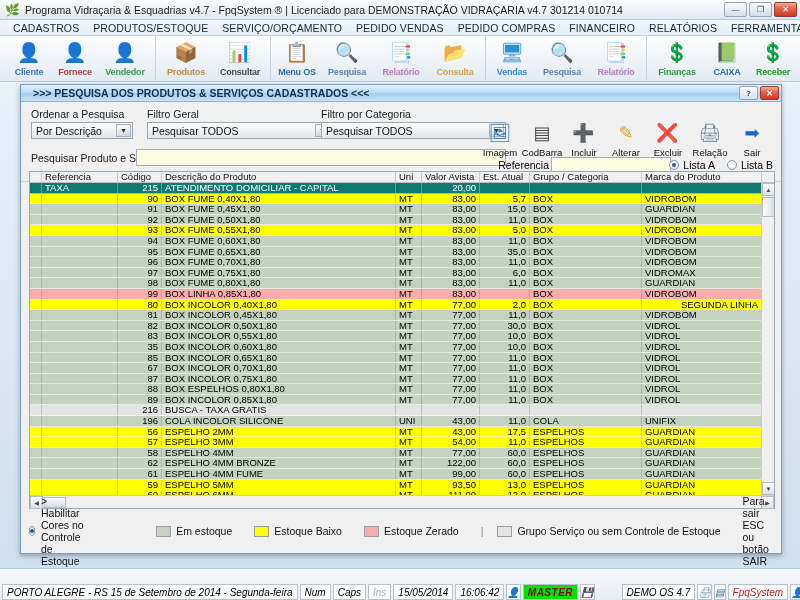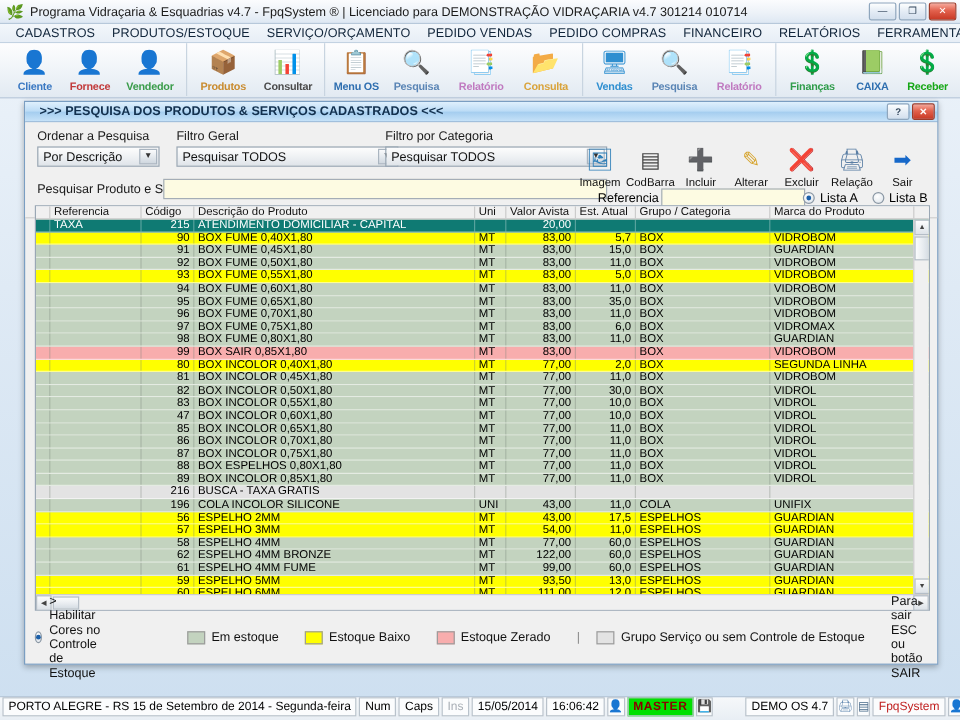--- a/index.html
+++ b/index.html
@@ -286,26 +286,27 @@
   .swatch {
     width: 15px; height: 11px; border: 1px solid #9c9c9c;
     display: inline-block; margin-right: 5px;
   }
   .leg-item { display: flex; align-items: center; margin-right: 22px; white-space: nowrap; }
   .leg-sep { margin-right: 14px; color: #888; }
 
   
   .statusbar {
     position: absolute; left: 0; bottom: 0;
-    width: 800px; height: 20px;
+    width: 800px; height: 32px;
     background: linear-gradient(180deg,#f6f8fa 0%,#e8eef4 100%);
     border-top: 1px solid #b9c9da;
-    display: flex; align-items: flex-start;
+    display: flex; align-items: flex-end;
     padding: 0 2px;
     font-size: 10px;
+    font-style: italic;
   }
   .sb-cell {
     height: 16px; border: 1px solid #b9c2cb;
     background: #fbfcfd;
     display: flex; align-items: center; justify-content: center;
     margin-right: 2px;
     padding: 0 4px; white-space: nowrap;
   }
   .sb-cell.grow { flex: 1; justify-content: flex-start; }
   .sb-cell.dim { color: #a9afb6; }
@@ -610,37 +611,37 @@
               <div class="c" style="width: 26px; flex: 0 0 26px;">MT</div>
               <div class="c num" style="width: 58px; flex: 0 0 58px;">83,00</div>
               <div class="c num" style="width: 50px; flex: 0 0 50px;">11,0</div>
               <div class="c" style="width: 112px; flex: 0 0 112px;">BOX</div>
               <div class="c" style="width: 120px; flex: 0 0 120px;">GUARDIAN</div>
             </div>
             <div class="row bg-red">
               <div class="c" style="width: 12px; flex: 0 0 12px;"></div>
               <div class="c" style="width: 76px; flex: 0 0 76px;"></div>
               <div class="c num" style="width: 44px; flex: 0 0 44px;">99</div>
-              <div class="c" style="width: 234px; flex: 0 0 234px;">BOX SAIR 0,85X1,80</div>
+              <div class="c" style="width: 234px; flex: 0 0 234px;">BOX LINHA 0,85X1,80</div>
               <div class="c" style="width: 26px; flex: 0 0 26px;">MT</div>
               <div class="c num" style="width: 58px; flex: 0 0 58px;">83,00</div>
               <div class="c num" style="width: 50px; flex: 0 0 50px;"></div>
               <div class="c" style="width: 112px; flex: 0 0 112px;">BOX</div>
               <div class="c" style="width: 120px; flex: 0 0 120px;">VIDROBOM</div>
             </div>
             <div class="row bg-yellow">
               <div class="c" style="width: 12px; flex: 0 0 12px;"></div>
               <div class="c" style="width: 76px; flex: 0 0 76px;"></div>
               <div class="c num" style="width: 44px; flex: 0 0 44px;">80</div>
               <div class="c" style="width: 234px; flex: 0 0 234px;">BOX INCOLOR 0,40X1,80</div>
               <div class="c" style="width: 26px; flex: 0 0 26px;">MT</div>
               <div class="c num" style="width: 58px; flex: 0 0 58px;">77,00</div>
               <div class="c num" style="width: 50px; flex: 0 0 50px;">2,0</div>
               <div class="c" style="width: 112px; flex: 0 0 112px;">BOX</div>
-              <div class="c" style="width: 120px; flex: 0 0 120px;">SEGUNDA LINHA</div>
+              <div class="c" style="width: 120px; flex: 0 0 120px; text-align: right;">SEGUNDA LINHA</div>
             </div>
             <div class="row bg-green">
               <div class="c" style="width: 12px; flex: 0 0 12px;"></div>
               <div class="c" style="width: 76px; flex: 0 0 76px;"></div>
               <div class="c num" style="width: 44px; flex: 0 0 44px;">81</div>
               <div class="c" style="width: 234px; flex: 0 0 234px;">BOX INCOLOR 0,45X1,80</div>
               <div class="c" style="width: 26px; flex: 0 0 26px;">MT</div>
               <div class="c num" style="width: 58px; flex: 0 0 58px;">77,00</div>
               <div class="c num" style="width: 50px; flex: 0 0 50px;">11,0</div>
               <div class="c" style="width: 112px; flex: 0 0 112px;">BOX</div>
@@ -664,21 +665,21 @@
               <div class="c" style="width: 234px; flex: 0 0 234px;">BOX INCOLOR 0,55X1,80</div>
               <div class="c" style="width: 26px; flex: 0 0 26px;">MT</div>
               <div class="c num" style="width: 58px; flex: 0 0 58px;">77,00</div>
               <div class="c num" style="width: 50px; flex: 0 0 50px;">10,0</div>
               <div class="c" style="width: 112px; flex: 0 0 112px;">BOX</div>
               <div class="c" style="width: 120px; flex: 0 0 120px;">VIDROL</div>
             </div>
             <div class="row bg-green">
               <div class="c" style="width: 12px; flex: 0 0 12px;"></div>
               <div class="c" style="width: 76px; flex: 0 0 76px;"></div>
-              <div class="c num" style="width: 44px; flex: 0 0 44px;">47</div>
+              <div class="c num" style="width: 44px; flex: 0 0 44px;">35</div>
               <div class="c" style="width: 234px; flex: 0 0 234px;">BOX INCOLOR 0,60X1,80</div>
               <div class="c" style="width: 26px; flex: 0 0 26px;">MT</div>
               <div class="c num" style="width: 58px; flex: 0 0 58px;">77,00</div>
               <div class="c num" style="width: 50px; flex: 0 0 50px;">10,0</div>
               <div class="c" style="width: 112px; flex: 0 0 112px;">BOX</div>
               <div class="c" style="width: 120px; flex: 0 0 120px;">VIDROL</div>
             </div>
             <div class="row bg-green">
               <div class="c" style="width: 12px; flex: 0 0 12px;"></div>
               <div class="c" style="width: 76px; flex: 0 0 76px;"></div>
@@ -686,21 +687,21 @@
               <div class="c" style="width: 234px; flex: 0 0 234px;">BOX INCOLOR 0,65X1,80</div>
               <div class="c" style="width: 26px; flex: 0 0 26px;">MT</div>
               <div class="c num" style="width: 58px; flex: 0 0 58px;">77,00</div>
               <div class="c num" style="width: 50px; flex: 0 0 50px;">11,0</div>
               <div class="c" style="width: 112px; flex: 0 0 112px;">BOX</div>
               <div class="c" style="width: 120px; flex: 0 0 120px;">VIDROL</div>
             </div>
             <div class="row bg-green">
               <div class="c" style="width: 12px; flex: 0 0 12px;"></div>
               <div class="c" style="width: 76px; flex: 0 0 76px;"></div>
-              <div class="c num" style="width: 44px; flex: 0 0 44px;">86</div>
+              <div class="c num" style="width: 44px; flex: 0 0 44px;">67</div>
               <div class="c" style="width: 234px; flex: 0 0 234px;">BOX INCOLOR 0,70X1,80</div>
               <div class="c" style="width: 26px; flex: 0 0 26px;">MT</div>
               <div class="c num" style="width: 58px; flex: 0 0 58px;">77,00</div>
               <div class="c num" style="width: 50px; flex: 0 0 50px;">11,0</div>
               <div class="c" style="width: 112px; flex: 0 0 112px;">BOX</div>
               <div class="c" style="width: 120px; flex: 0 0 120px;">VIDROL</div>
             </div>
             <div class="row bg-green">
               <div class="c" style="width: 12px; flex: 0 0 12px;"></div>
               <div class="c" style="width: 76px; flex: 0 0 76px;"></div>

